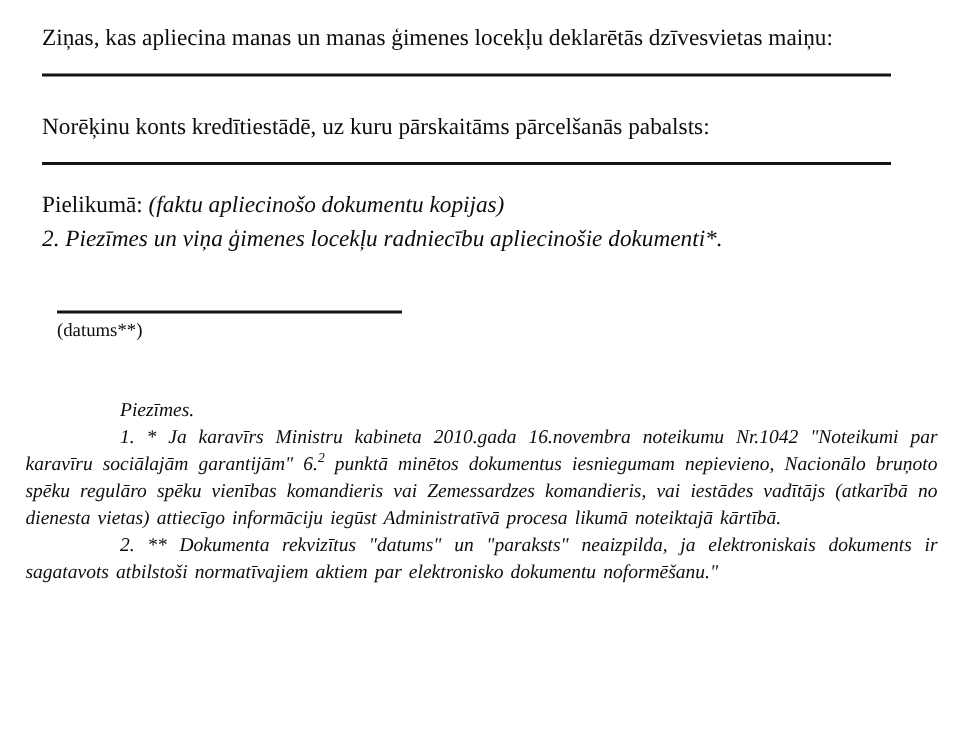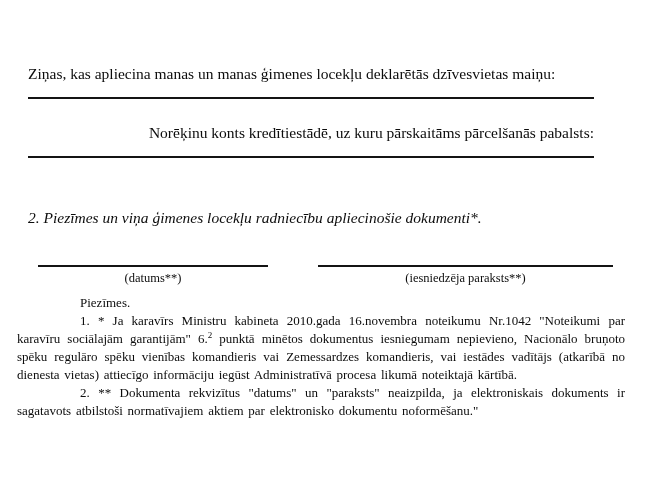--- a/index.html
+++ b/index.html
@@ -18,23 +18,22 @@
     box-sizing: border-box;
     width: 645px;
     height: 492px;
     padding: 14px 51px 0 28px;
   }
   .main { width: 566px; }
   p { margin: 0; }
   .t {
     font-size: 15.5px;
     line-height: 23px;
-    text-align: right;
   }
-  .justify { text-align: justify; margin-top: 48px; }
+  .justify { text-align: justify; }
   .rule {
     height: 0;
     border: none;
     border-top: 2px solid #141414;
     margin: 0;
   }
   .rule-1 { margin-top: 12px; }
   .sec-2 { margin-top: 22px; }
   .rule-2 { margin-top: 12px; }
   .attachments { margin-top: 15px; }
@@ -50,31 +49,31 @@
   }
   .sig-block-right {
     width: 295px;
     margin-left: 50px;
   }
   .sig-line {
     height: 0;
     border-top: 2px solid #141414;
   }
   .sig-label {
-    text-align: center;
     font-size: 12.5px;
     line-height: 15px;
     margin-top: 4px;
   }
   .notes {
     width: 608px;
     margin-left: -11px;
-    margin-top: 8px;
+    margin-top: 36px;
     font-size: 13px;
     line-height: 18px;
+    font-style: italic;
   }
   .notes p {
     text-align: justify;
     text-indent: 63px;
     word-spacing: 1.5px;
   }
   .note-sup {
     font-size: 9px;
     vertical-align: super;
     line-height: 0;
@@ -87,33 +86,31 @@
   <div class="main">
 
     <p class="t justify">Ziņas, kas apliecina manas un manas ģimenes locekļu deklarētās dzīvesvietas maiņu:</p>
 
     <hr class="rule rule-1">
 
     <p class="t sec-2">Norēķinu konts kredītiestādē, uz kuru pārskaitāms pārcelšanās pabalsts:</p>
 
     <hr class="rule rule-2">
 
+    <p class="t attachments"><span>Pielikumā:</span>
+      <span class="attach-note">(faktu apliecinošo dokumentu kopijas)</span></p>
 
 
     <p class="t justify attach-item"><span>2.</span>
       <span>Piezīmes un viņa ģimenes locekļu radniecību apliecinošie dokumenti*.</span></p>
 
     <div class="sig-row">
       <div class="sig-block-left">
         <div class="sig-line"></div>
         <div class="sig-label">(datums**)</div>
-      </div>
-      <div class="sig-block-right">
-        <div class="sig-line"></div>
-        <div class="sig-label">(iesniedzēja paraksts**)</div>
       </div>
     </div>
   </div>
 
   <div class="notes">
     <p>Piezīmes.</p>
 
     <p><span>1. * Ja karavīrs Ministru kabineta 2010.gada 16.novembra noteikumu Nr.1042 "Noteikumi par karavīru sociālajām garantijām" 6.</span><sup class="note-sup">2</sup><span> punktā minētos dokumentus iesniegumam nepievieno, Nacionālo bruņoto spēku regulāro spēku vienības komandieris vai Zemessardzes komandieris, vai iestādes vadītājs (atkarībā no dienesta vietas) attiecīgo informāciju iegūst Administratīvā procesa likumā noteiktajā kārtībā.</span></p>
 
     <p>2. ** Dokumenta rekvizītus "datums" un "paraksts" neaizpilda, ja elektroniskais dokuments ir sagatavots atbilstoši normatīvajiem aktiem par elektronisko dokumentu noformēšanu."</p>

